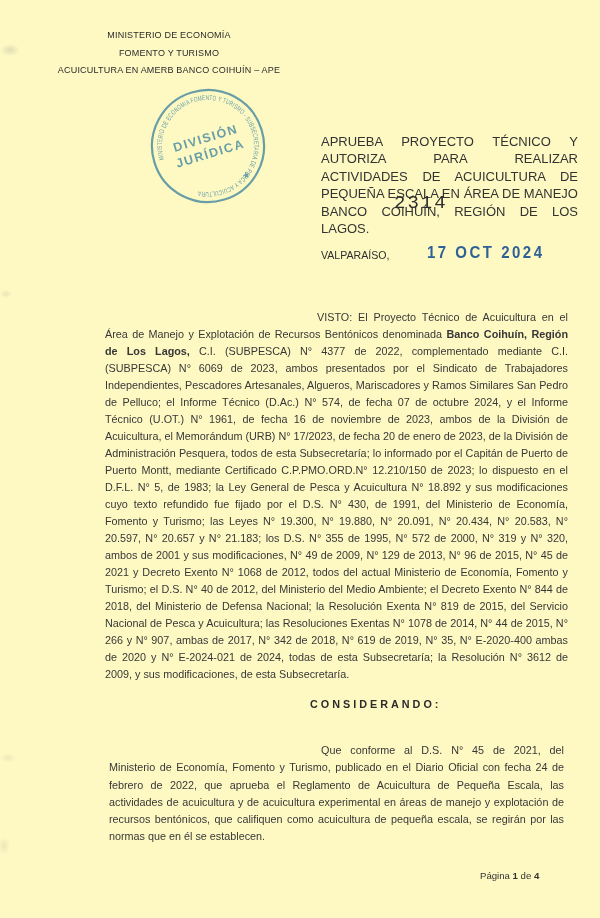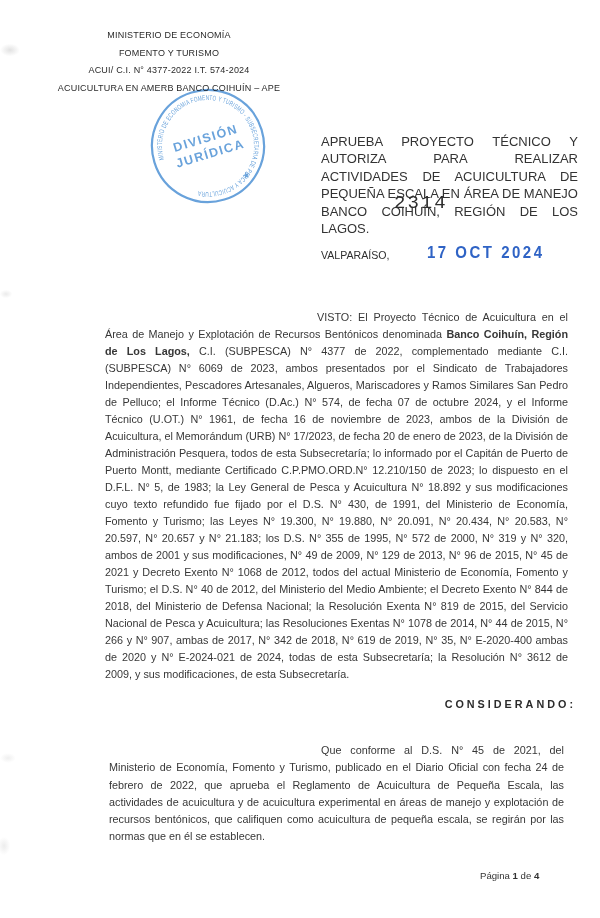--- a/index.html
+++ b/index.html
@@ -1,19 +1,19 @@
 <!DOCTYPE html>
 <html><head>
 <meta charset="utf-8">
 <style>
   html,body{margin:0;padding:0;}
   body{background:#9a9a9a;}
   .page{
     position:relative;width:600px;height:918px;margin:0 auto;
-    background:#ffffff;overflow:hidden;
+    background:#fef9c3;overflow:hidden;
     font-family:"Liberation Sans",sans-serif;color:#333;
   }
   
   .artifacts{
     position:absolute;inset:0;pointer-events:none;
     background:
       radial-gradient(14px 9px at 10px 50px,  rgba(110,110,110,.20), transparent 70%),
       radial-gradient(9px 6px  at 6px 294px,  rgba(110,110,110,.14), transparent 70%),
       radial-gradient(11px 7px at 8px 758px,  rgba(110,110,110,.11), transparent 70%),
       radial-gradient(9px 13px at 4px 846px,  rgba(110,110,110,.13), transparent 70%);
@@ -44,35 +44,34 @@
     font-size:15px;font-weight:bold;letter-spacing:2.5px;color:#2f63c5;
     transform:scaleY(1.08);transform-origin:left top;mix-blend-mode:multiply;
   }
   .body-text{
     position:absolute;left:97px;top:301px;width:479px;
     font-size:10.8px;line-height:17px;text-align:justify;color:#373737;
   }
   .p-visto{margin:8px;text-indent:212px;}
   .h-considerando{
     margin:13px 0 29px 0;padding-left:213px;
-    font-weight:bold;font-size:10.8px;letter-spacing:3px;color:#2b2b2b;text-align:right;
+    font-weight:bold;font-size:10.8px;letter-spacing:3px;color:#2b2b2b;text-align:left;
   }
   .p-considerando{margin:12px;text-indent:212px;line-height:17.3px;}
   .footer{position:absolute;left:480px;top:870px;font-size:9.6px;color:#333;}
 </style>
 </head>
 <body>
 
 <div class="page">
   <div class="artifacts"></div>
 
   <div class="letterhead">
     <div>MINISTERIO DE ECONOMÍA</div>
     <div>FOMENTO Y TURISMO</div>
-    <div>ACUI/ C.I. N° 4377-2022 I.T. 574-2024</div>
     <div>ACUICULTURA EN AMERB BANCO COIHUÍN – APE</div>
   </div>
 
   <div class="stamp">
     <svg width="120" height="120" viewBox="0 0 120 120">
       <circle cx="60" cy="60" r="56" fill="none" stroke="#4e92d5" stroke-width="2.2"></circle>
       <path id="ringPath" d="M 14,60 A 46,46 0 1 1 106,60 A 46,46 0 1 1 14,60" fill="none"></path>
       <text font-size="6.9" fill="#4e92d5" letter-spacing="0.4" font-family="Liberation Sans, sans-serif">
         <textPath href="#ringPath" textLength="240" lengthAdjust="spacingAndGlyphs">MINISTERIO DE ECONOMIA FOMENTO Y TURISMO - SUBSECRETARIA DE PESCA Y ACUICULTURA</textPath>
       </text>

